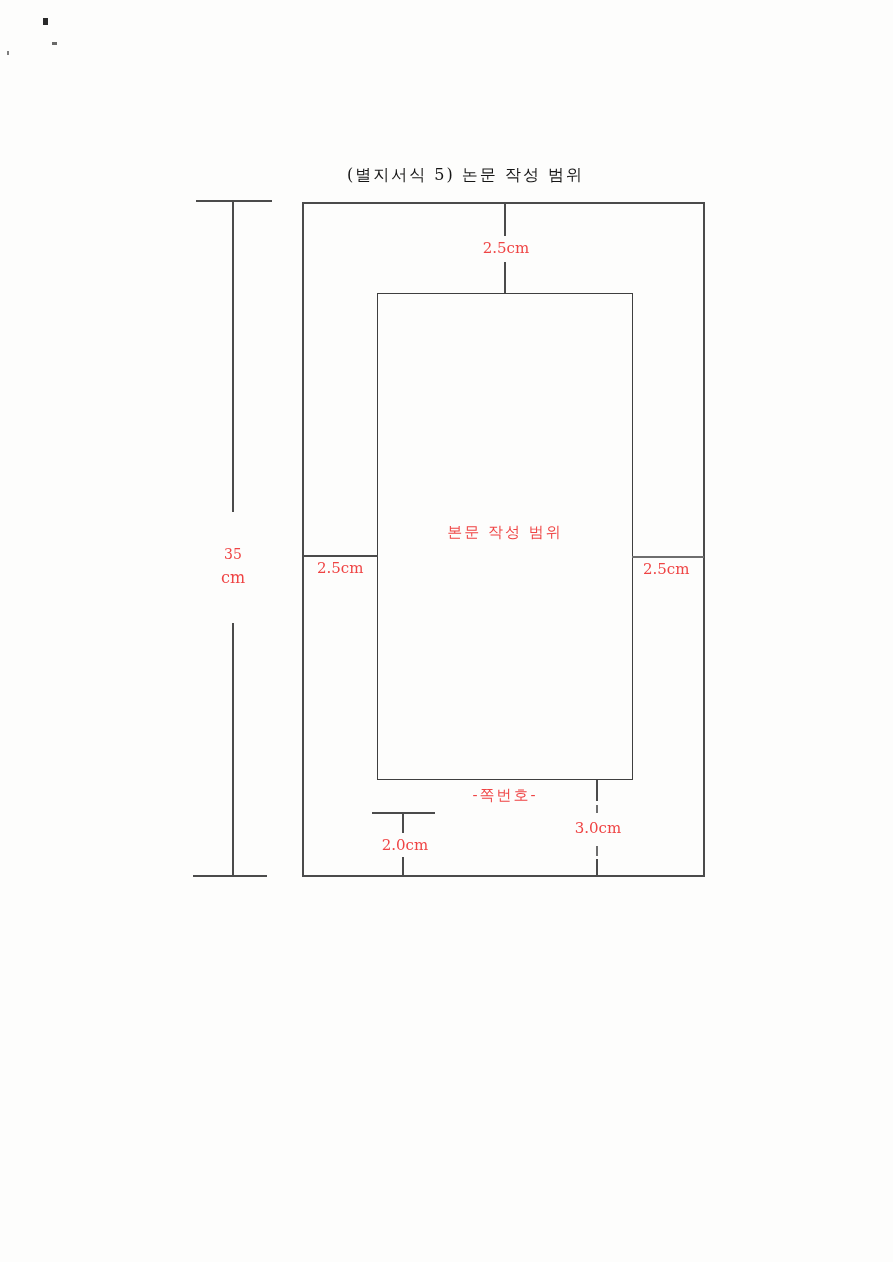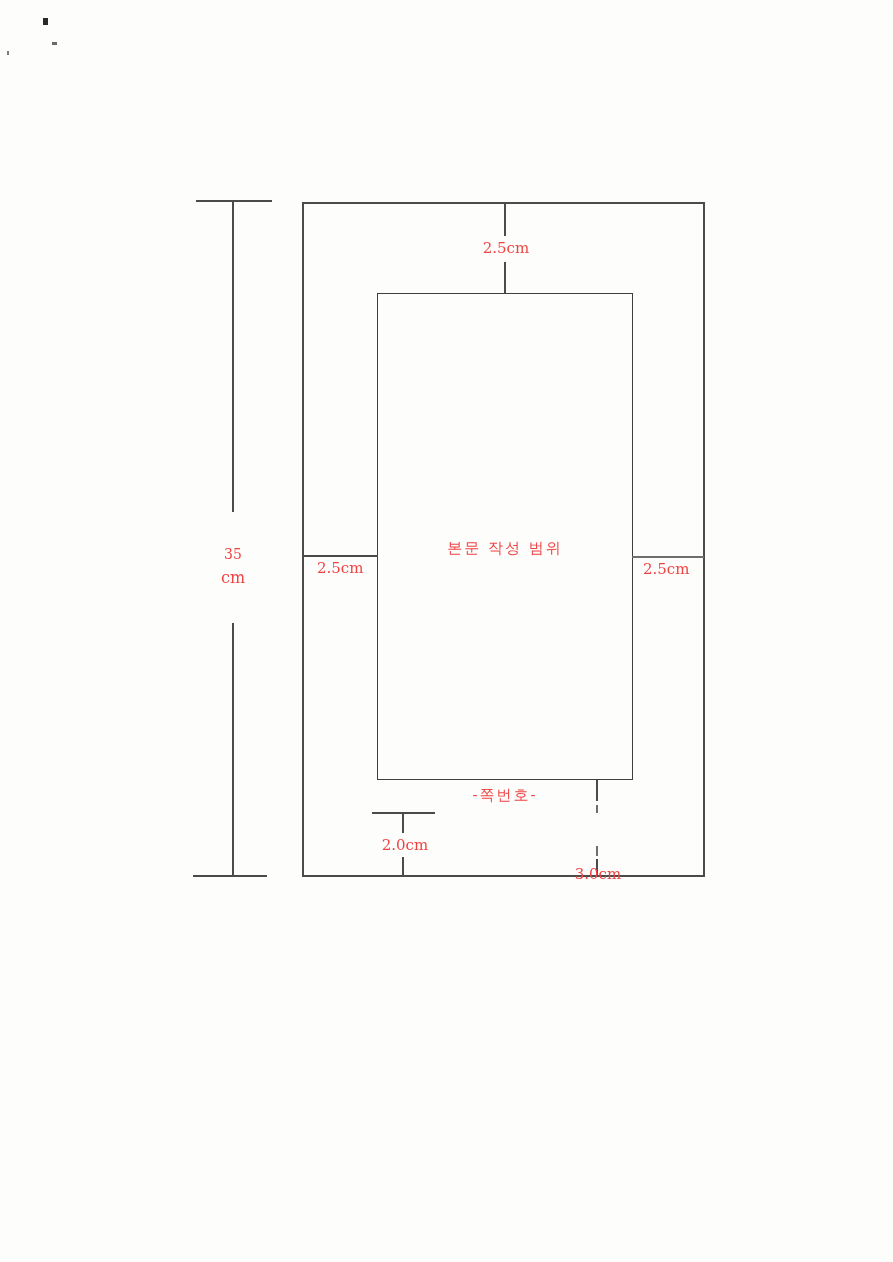--- a/index.html
+++ b/index.html
@@ -56,26 +56,27 @@
 </style>
 </head>
 <body>
 
 <div class="scan-page">
 
   <div class="speck" style="left:43px; top:18px; width:5px; height:7px;"></div>
   <div class="speck" style="left:52px; top:42px; width:5px; height:3px; opacity:.7;"></div>
   <div class="speck" style="left:7px; top:51px; width:2px; height:4px; opacity:.6;"></div>
 
+  <div class="title korean">(별지서식 5) 논문 작성 범위</div>
 
   <div class="rect" style="left:302px; top:202px; width:403px; height:675px;"></div>
 
   <div class="rect inner" style="left:377px; top:293px; width:256px; height:487px;"></div>
 
-  <div class="label center korean" style="left:505px; top:524px;margin-top:16px;">본문 작성 범위</div>
+  <div class="label center korean" style="left:505px; top:524px;">본문 작성 범위</div>
 
   <div class="line" style="left:504px; top:204px; width:2px; height:32px;"></div>
   <div class="line" style="left:504px; top:262px; width:2px; height:31px;"></div>
   <div class="label center" style="left:506px; top:240px;">2.5cm</div>
 
   <div class="line" style="left:196px; top:200px; width:76px; height:2px;"></div>
   <div class="line" style="left:193px; top:875px; width:74px; height:2px;"></div>
   <div class="line" style="left:232px; top:202px; width:2px; height:310px;"></div>
   <div class="line" style="left:232px; top:623px; width:2px; height:254px;"></div>
   <div class="label center" style="left:233px; top:546px; font-size:14px;">35</div>
@@ -86,20 +87,20 @@
 
   <div class="line light" style="left:632px; top:556px; width:72px; height:2px;"></div>
   <div class="label" style="left:643px; top:561px;">2.5cm</div>
 
   <div class="label center korean" style="left:505px; top:787px;">-쪽번호-</div>
 
   <div class="line" style="left:596px; top:780px; width:2px; height:21px;"></div>
   <div class="line light" style="left:596px; top:805px; width:2px; height:8px;"></div>
   <div class="line light" style="left:596px; top:846px; width:2px; height:10px;"></div>
   <div class="line" style="left:596px; top:859px; width:2px; height:18px;"></div>
-  <div class="label center" style="left:598px; top:866px;text-align:center;">3.0cm</div>
+  <div class="label center" style="left:598px; top:820px;text-align:center;">3.0cm</div>
 
   <div class="line" style="left:372px; top:812px; width:63px; height:2px;"></div>
   <div class="line" style="left:402px; top:813px; width:2px; height:20px;"></div>
   <div class="line" style="left:402px; top:857px; width:2px; height:20px;"></div>
   <div class="label center" style="left:405px; top:837px;text-align:right;">2.0cm</div>
 
 </div>
 
 </body></html>

